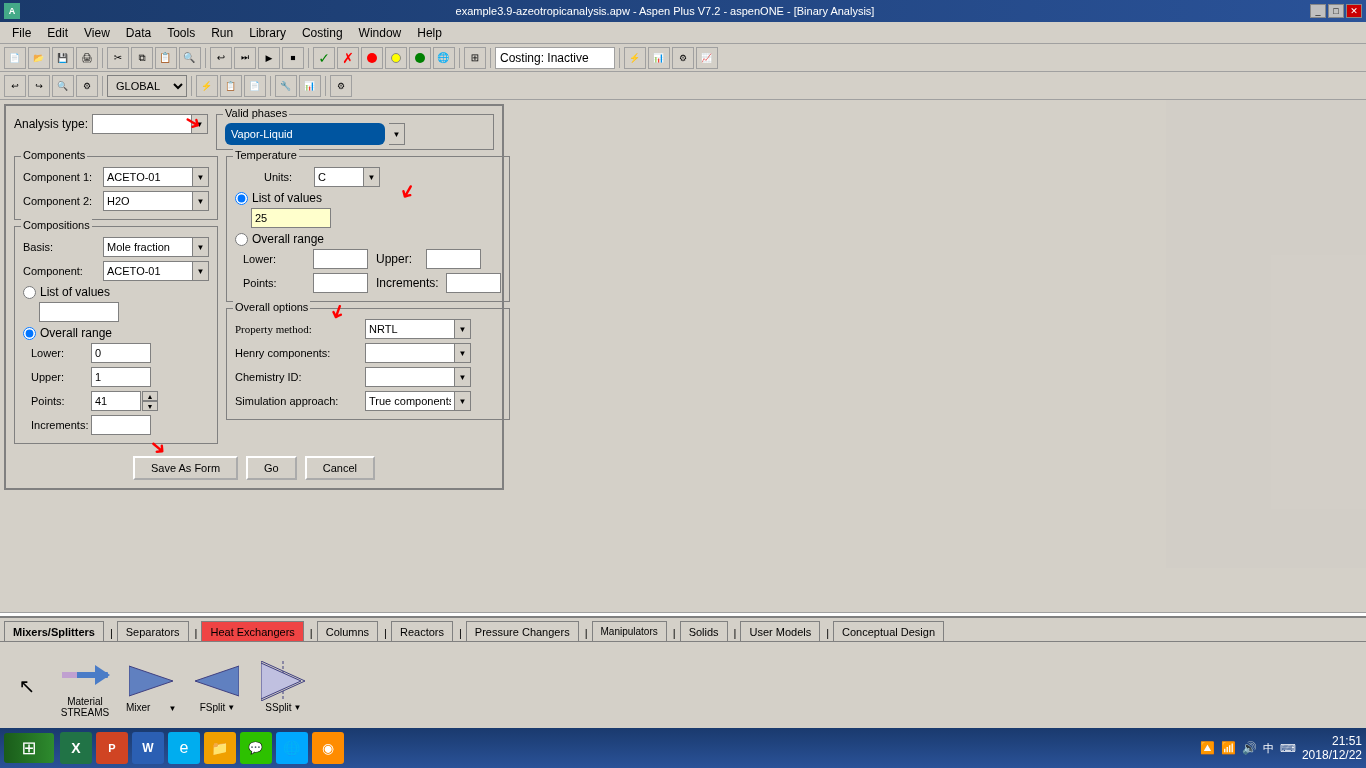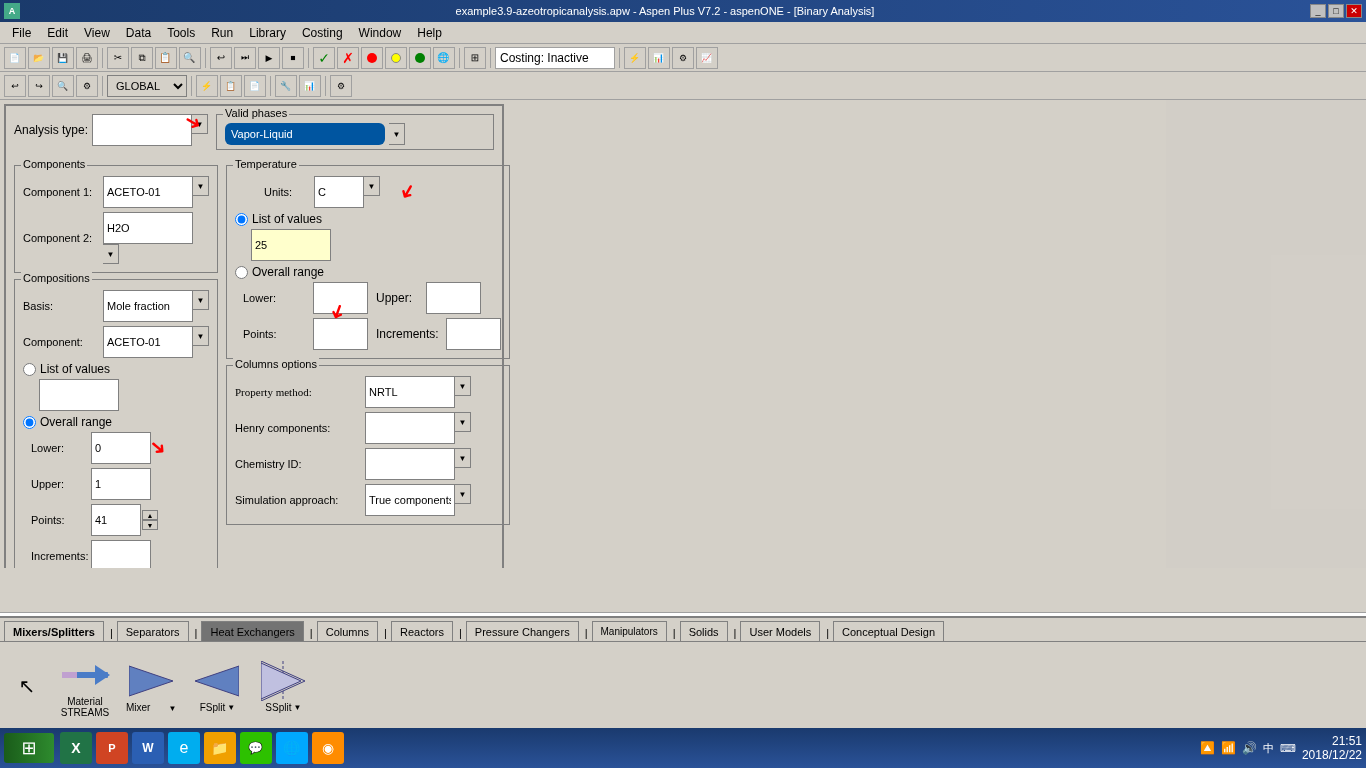--- a/index.html
+++ b/index.html
@@ -110,21 +110,21 @@
 
     .form-row {
       display: flex;
       align-items: center;
       margin-bottom: 4px;
     }
     .form-label { min-width: 80px; font-size: 11px; }
     .form-input {
       border: 1px solid #808080;
       background: white;
-      height: 32px;
+      height: 20px;
       padding: 1px 3px;
       font-size: 11px;
     }
     .combo-btn {
       width: 16px; height: 20px;
       background: #d4d0c8;
       border: 1px solid #808080;
       border-left: none;
       display: flex; align-items: center; justify-content: center;
       font-size: 8px; cursor: pointer;
@@ -328,21 +328,21 @@
     <div style="display:flex; gap:8px; margin-bottom:6px; align-items:flex-start;">
 
       <div style="display:flex; align-items:center; gap:4px;">
         <label>Analysis type:</label>
         <div style="display:flex;">
           <input type="text" class="form-input" style="width: 100px;" value="">
           <div class="combo-btn">▼</div>
         </div>
       </div>
 
-      <div class="field-group" style="flex:1; margin-bottom:9px;">
+      <div class="field-group" style="flex:1; margin-bottom:0;">
         <span class="field-group-label">Valid phases</span>
         <div style="display:flex; align-items:center; gap:4px; padding-top:4px;">
           <div class="phases-highlight">Vapor-Liquid</div>
           <div class="combo-btn" style="height:22px; border:1px solid #808080; border-left:none; background:#d4d0c8; width:16px;">▼</div>
         </div>
       </div>
     </div>
 
     <div style="display:flex; gap:8px; margin-bottom:6px;">
 
@@ -352,21 +352,21 @@
           <span class="field-group-label">Components</span>
           <div class="form-row" style="padding-top:6px;">
             <label class="form-label">Component 1:</label>
             <div style="display:flex;">
               <input type="text" class="form-input" style="width: 90px;" value="ACETO-01">
               <div class="combo-btn">▼</div>
             </div>
           </div>
           <div class="form-row">
             <label class="form-label">Component 2:</label>
-            <div style="display:flex;flex-direction:column;">
+            <div style="display:flex;">
               <input type="text" class="form-input" style="width: 90px;" value="H2O">
               <div class="combo-btn">▼</div>
             </div>
           </div>
         </div>
 
         <div class="field-group">
           <span class="field-group-label">Compositions</span>
           <div class="form-row" style="padding-top:6px;">
             <label class="form-label">Basis:</label>
@@ -454,21 +454,21 @@
             <div class="form-row">
               <label class="form-label" style="min-width:70px;">Points:</label>
               <input type="text" class="form-input" style="width: 55px;" value="">
               <label style="margin-left:8px;min-width:70px;">Increments:</label>
               <input type="text" class="form-input" style="width: 55px;" value="">
             </div>
           </div>
         </div>
 
         <div class="field-group">
-          <span class="field-group-label">Columns options</span>
+          <span class="field-group-label">Overall options</span>
           <div class="form-row" style="padding-top:6px;">
             <label class="form-label" style="min-width:130px;font-family:Liberation Serif, serif;">Property method:</label>
             <div style="display:flex;">
               <input type="text" class="form-input" style="width: 90px;" value="NRTL">
               <div class="combo-btn">▼</div>
             </div>
           </div>
           <div class="form-row">
             <label class="form-label" style="min-width:130px;">Henry components:</label>
             <div style="display:flex;">
@@ -487,20 +487,25 @@
             <label class="form-label" style="min-width:130px;">Simulation approach:</label>
             <div style="display:flex;">
               <input type="text" class="form-input" style="width: 90px;" value="True components">
               <div class="combo-btn">▼</div>
             </div>
           </div>
         </div>
       </div>
     </div>
 
+    <div style="display:flex; gap:8px; justify-content:center; margin-top:6px;">
+      <button class="dlg-btn">Save As Form</button>
+      <button class="dlg-btn">Go</button>
+      <button class="dlg-btn">Cancel</button>
+    </div>
   </div>
 
   <div style="position:absolute;top:10px;left:185px;color:red;font-size:20px;transform:rotate(30deg);">➜</div>
   <div style="position:absolute;top:80px;left:400px;color:red;font-size:20px;transform:rotate(120deg);">➜</div>
   <div style="position:absolute;top:200px;left:330px;color:red;font-size:20px;transform:rotate(110deg);">➜</div>
   <div style="position:absolute;top:335px;left:150px;color:red;font-size:20px;transform:rotate(40deg);">➜</div>
 
   <div style="position:absolute;top:0;right:0;width:200px;height:100%;background:rgba(200,200,200,0.1);"></div>
 </div>
 
@@ -508,21 +513,21 @@
   <span>Number of valid phases assumed in flash calculation.</span>
 </div>
 
 <div id="palette" style="background:#d4d0c8;border-top:2px solid #808080;position:absolute;bottom:40px;left:0;right:0;height:112px;">
 
   <div id="palette-tabs" style="display:flex;background:#d4d0c8;border-bottom:1px solid #808080;height:24px;align-items:flex-end;padding:0 4px;">
     <div class="palette-tab active" style="font-size:11px;padding:2px 8px;border:1px solid #808080;border-bottom:none;background:#d4d0c8;cursor:pointer;height:20px;display:flex;align-items:center;">Mixers/Splitters</div>
     <div style="font-size:11px;padding:2px 4px;color:#000;">|</div>
     <div class="palette-tab" style="font-size:11px;padding:2px 8px;border:1px solid #808080;border-bottom:none;background:#d4d0c8;cursor:pointer;height:20px;display:flex;align-items:center;">Separators</div>
     <div style="font-size:11px;padding:2px 4px;color:#000;">|</div>
-    <div class="palette-tab" style="font-size:11px;padding:2px 8px;border:1px solid #808080;border-bottom:none;background:#737373;cursor:pointer;height:20px;display:flex;align-items:center;">Heat Exchangers</div>
+    <div class="palette-tab" style="font-size:11px;padding:2px 8px;border:1px solid #808080;border-bottom:none;background:#ef4444;cursor:pointer;height:20px;display:flex;align-items:center;">Heat Exchangers</div>
     <div style="font-size:11px;padding:2px 4px;color:#000;">|</div>
     <div class="palette-tab" style="font-size:11px;padding:2px 8px;border:1px solid #808080;border-bottom:none;background:#d4d0c8;cursor:pointer;height:20px;display:flex;align-items:center;">Columns</div>
     <div style="font-size:11px;padding:2px 4px;color:#000;">|</div>
     <div class="palette-tab" style="font-size:11px;padding:2px 8px;border:1px solid #808080;border-bottom:none;background:#d4d0c8;cursor:pointer;height:20px;display:flex;align-items:center;">Reactors</div>
     <div style="font-size:11px;padding:2px 4px;color:#000;">|</div>
     <div class="palette-tab" style="font-size:11px;padding:2px 8px;border:1px solid #808080;border-bottom:none;background:#d4d0c8;cursor:pointer;height:20px;display:flex;align-items:center;">Pressure Changers</div>
     <div style="font-size:11px;padding:2px 4px;color:#000;">|</div>
     <div class="palette-tab" style="font-size:10px;padding:2px 8px;border:1px solid #808080;border-bottom:none;background:#d4d0c8;cursor:pointer;height:20px;display:flex;align-items:center;">Manipulators</div>
     <div style="font-size:11px;padding:2px 4px;color:#000;">|</div>
     <div class="palette-tab" style="font-size:11px;padding:2px 8px;border:1px solid #808080;border-bottom:none;background:#d4d0c8;cursor:pointer;height:20px;display:flex;align-items:center;">Solids</div>

